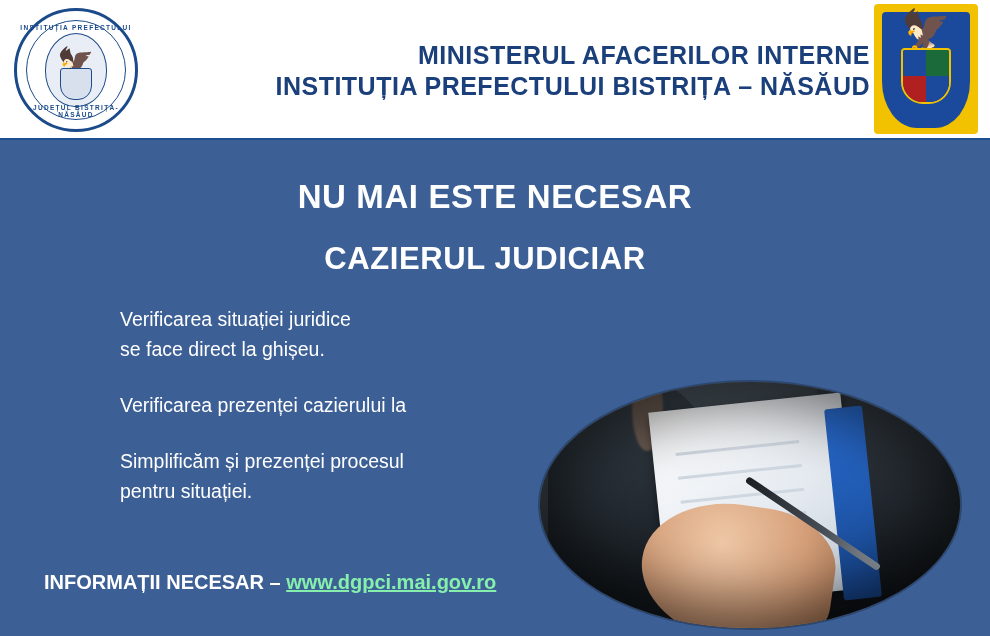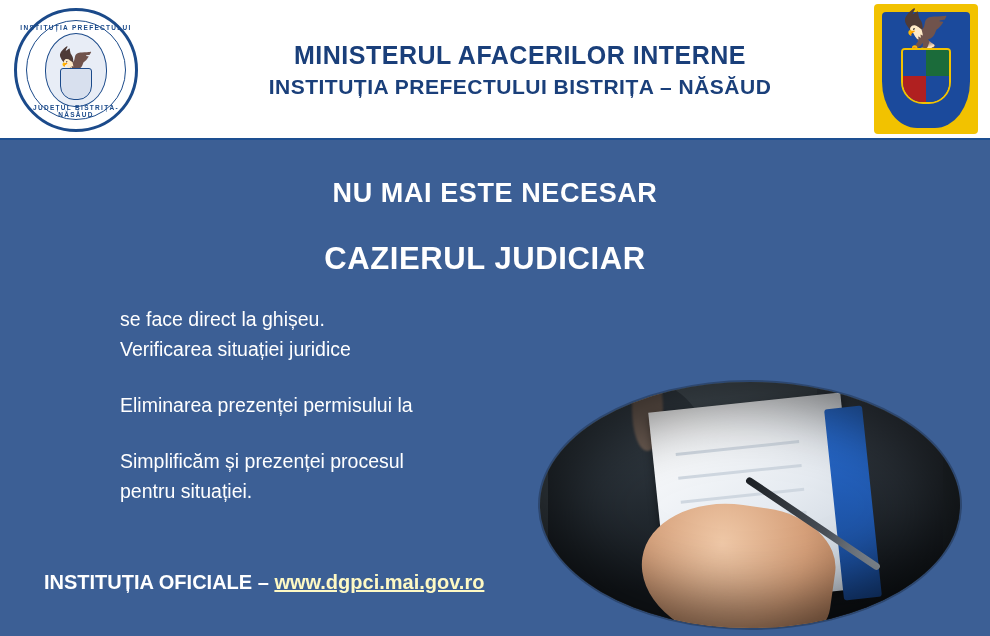--- a/index.html
+++ b/index.html
@@ -28,31 +28,31 @@
     width: 990px;
     height: 138px;
     background: #ffffff;
     border-bottom: 2px solid #1d4f91;
   }
   .header-titles {
     position: absolute;
     left: 170px;
     top: 40px;
     width: 700px;
-    text-align: center;
+    text-align: right;
     color: #1a3f7a;
     font-weight: bold;
     letter-spacing: 0.5px;
   }
   .header-line1 {
     font-size: 25px;
     line-height: 31px;
   }
   .header-line2 {
-    font-size: 21px;
+    font-size: 25px;
     line-height: 31px;
   }
 
   
   .seal {
     position: absolute;
     left: 14px;
     top: 8px;
     width: 124px;
     height: 124px;
@@ -174,21 +174,21 @@
     height: 496px;
     background: #3c5f95;
   }
   .headline1 {
     position: absolute;
     left: 0;
     top: 38px;
     width: 990px;
     text-align: center;
     color: #ffffff;
-    font-size: 27px;
+    font-size: 33px;
     font-weight: bold;
     letter-spacing: 0.6px;
   }
   .headline2 {
     position: absolute;
     left: 0;
     top: 101px;
     width: 970px;
     text-align: center;
     color: #ffffff;
@@ -216,21 +216,21 @@
   .footer-line {
     position: absolute;
     left: 44px;
     bottom: 42px;
     color: #ffffff;
     font-size: 20px;
     font-weight: bold;
     white-space: nowrap;
   }
   .footer-link {
-    color: #fef9c3;
+    color: #86efac;
     font-weight: bold;
   }
 
   
   .photo-oval {
     position: absolute;
     left: 540px;
     top: 242px;
     width: 420px;
     height: 246px;
@@ -359,34 +359,34 @@
     </div>
   </div>
 
   <div class="body-panel">
 
     <div class="headline1">NU MAI ESTE NECESAR</div>
     <div class="headline2">CAZIERUL JUDICIAR</div>
 
     <div class="bullets">
       <div class="bullet">
+        <span class="bl">Verificarea situației juridice</span>
         <span class="bl">se face direct la ghișeu.</span>
-        <span class="bl">Verificarea situației juridice</span>
       </div>
       <div class="bullet">
-        <span class="bl">Eliminarea prezenței permisului la</span>
+        <span class="bl">Verificarea prezenței cazierului la</span>
       </div>
       <div class="bullet">
         <span class="bl">Simplificăm și prezenței procesul</span>
         <span class="bl">pentru situației.</span>
       </div>
     </div>
 
     <div class="footer-line">
-      <span>INSTITUȚIA OFICIALE – </span><a class="footer-link" href="#">www.dgpci.mai.gov.ro</a>
+      <span>INFORMAȚII NECESAR – </span><a class="footer-link" href="#">www.dgpci.mai.gov.ro</a>
     </div>
 
     <div class="photo-oval">
       <div class="ph-bg"></div>
       <div class="ph-person-left">
         <div class="ph-person-head"></div>
       </div>
       <div class="ph-person-right"></div>
       <div class="ph-paper">
         <div class="ln" style="top:22%"></div>

